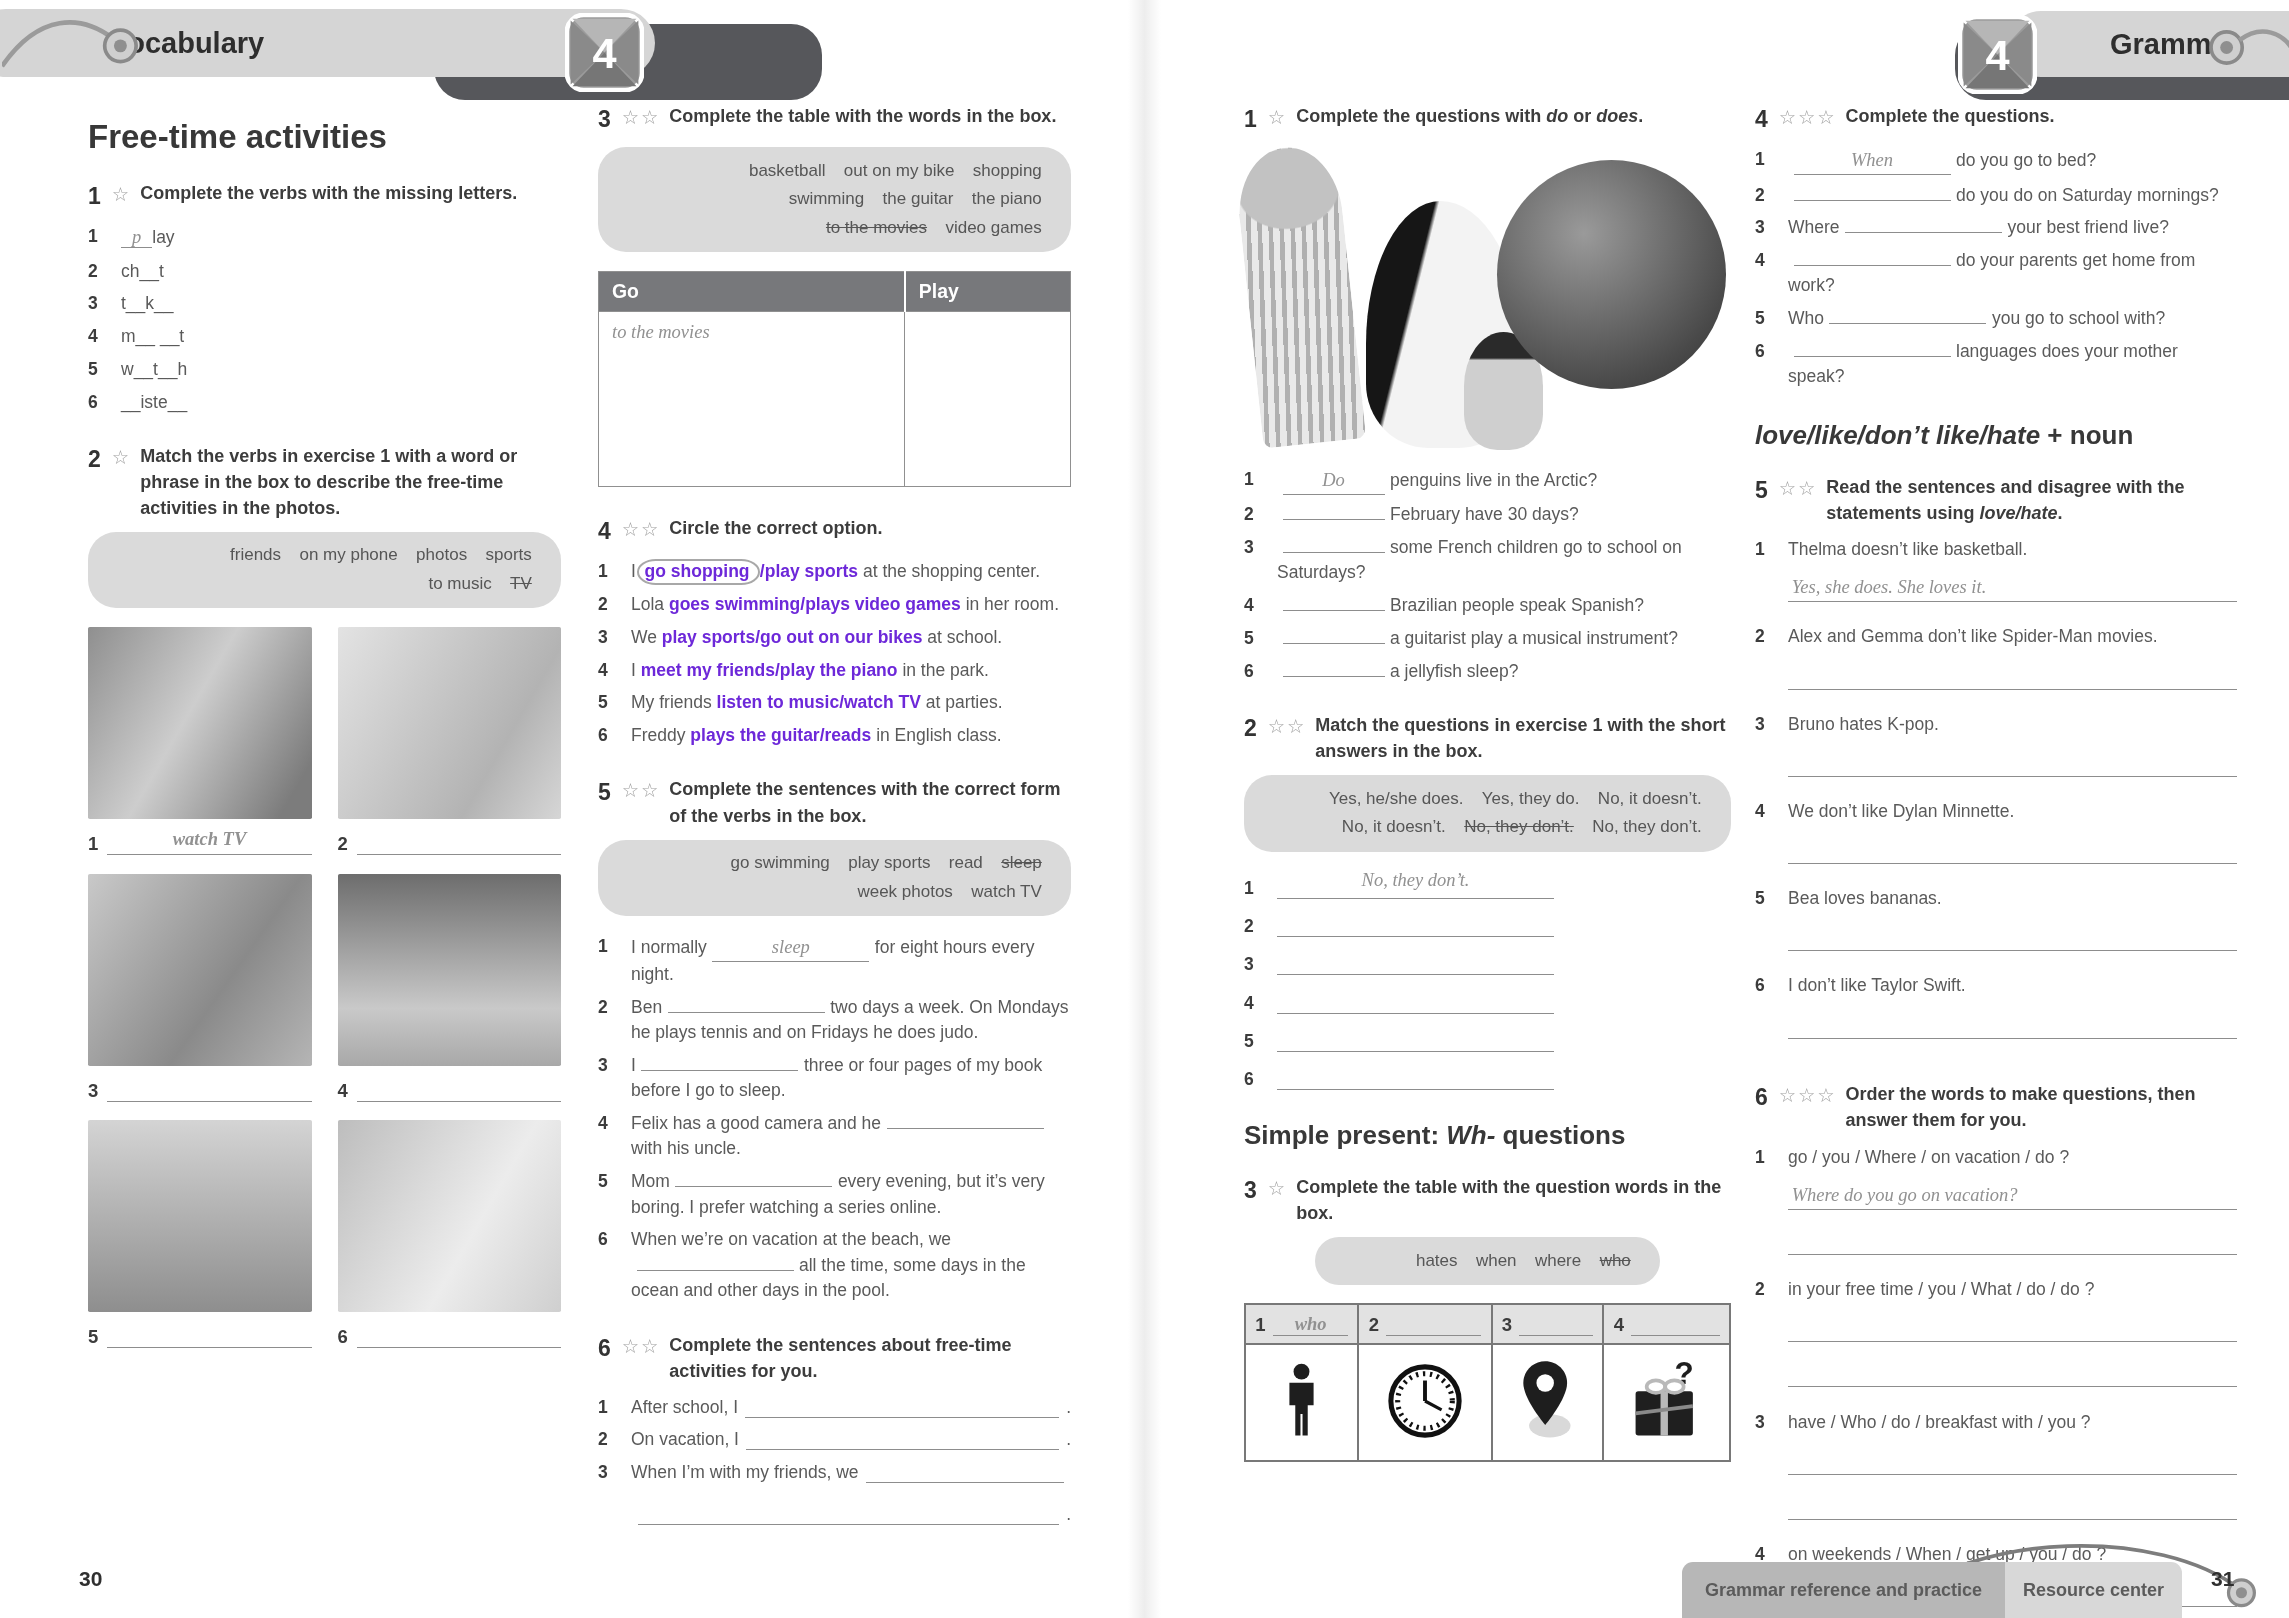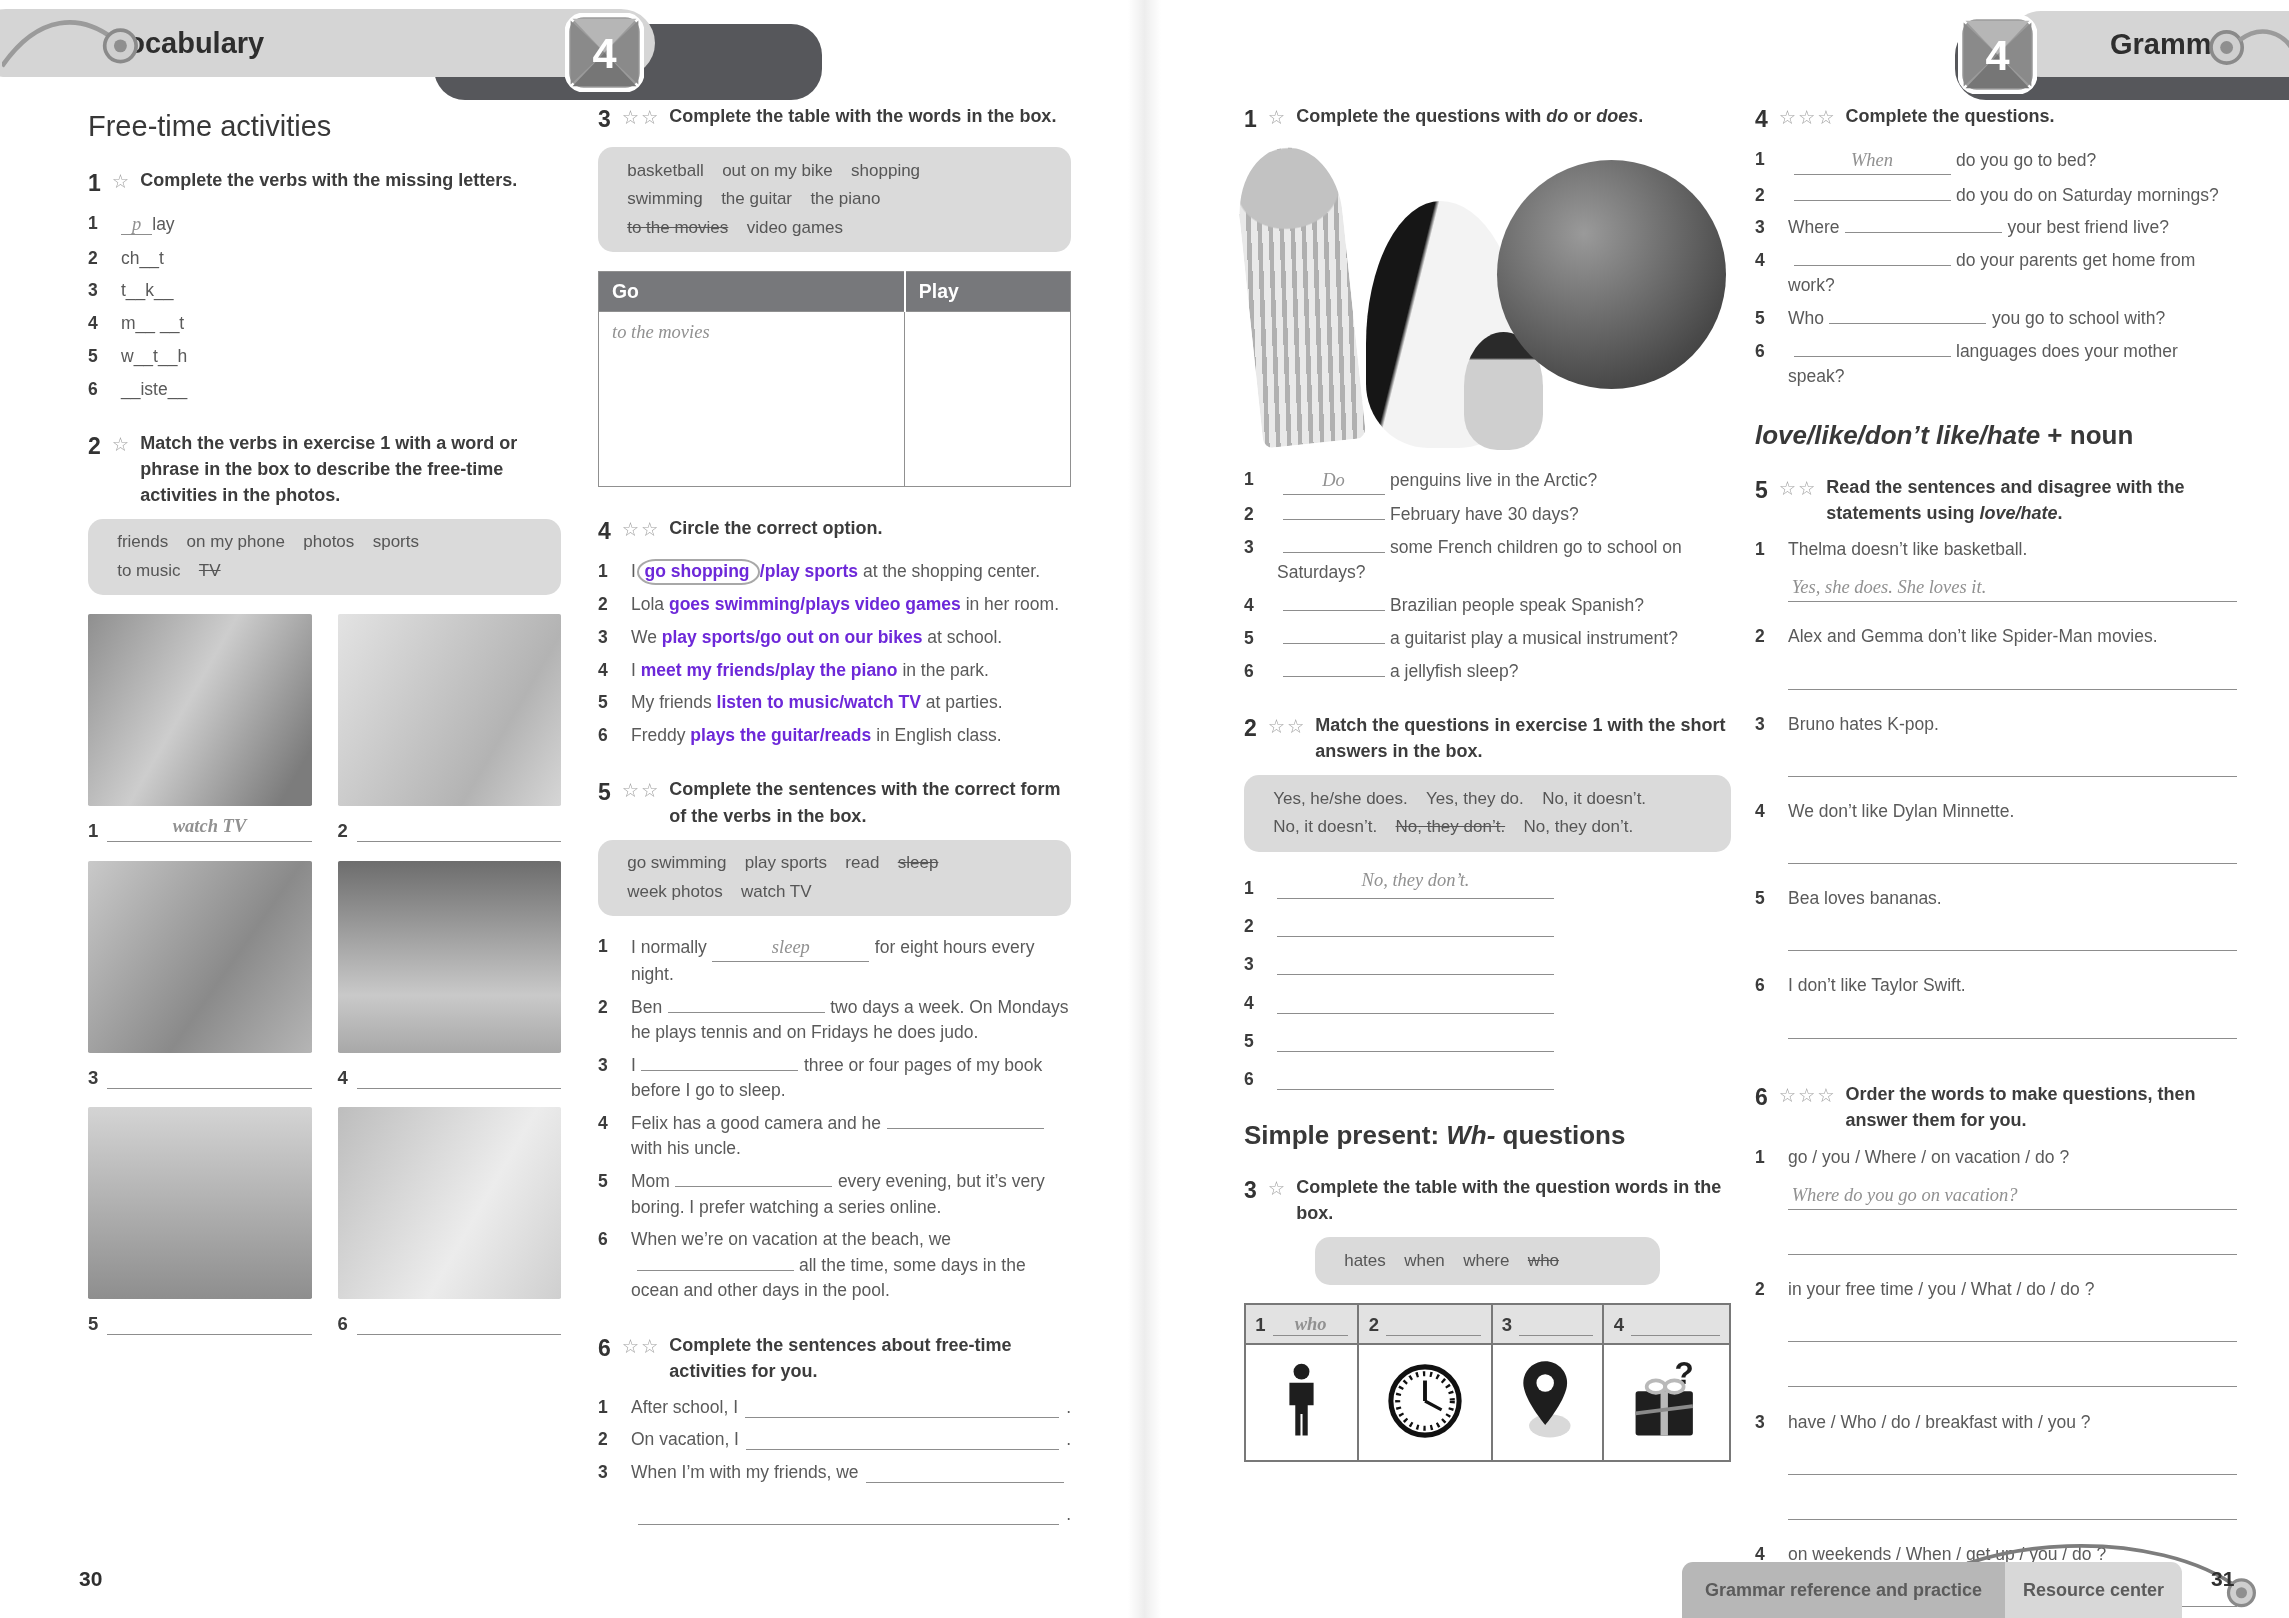--- a/index.html
+++ b/index.html
@@ -19,37 +19,37 @@
   .badge-l{left:565px;top:13px;}
   .badge-r{left:1958px;top:14.8px;}
   .earbud-l{position:absolute;left:1.8px;top:7.4px;}
   .earbud-r{position:absolute;left:2206px;top:20px;}
   
   .col{position:absolute;top:103px;}
   .c1{left:88px;width:473px;}
   .c2{left:598px;width:473px;}
   .c3{left:1244px;width:487px;}
   .c4{left:1755px;width:482px;}
-  .section-h{font-size:29px;font-weight:400;color:#383838;margin:7px 0 24px;}
+  .section-h{font-size:33px;font-weight:700;color:#383838;margin:15px 0 24px;}
   .gram-h{font-size:26px;font-weight:700;color:#383838;line-height:1.32;margin:5.5px 0 22px;}
   .gram-h .it{font-style:italic;}
   .ex{margin-bottom:28px;}
   .ex-head{font-size:18px;font-weight:700;color:#3c3c3c;line-height:1.45;margin-bottom:11px;display:flex;}
   .ex-num{font-size:23px;flex:none;margin-right:11px;color:#333;}
   .stars{color:#a2a2a2;font-size:19.4px;font-weight:400;flex:none;margin-right:9.2px;letter-spacing:1.8px;}
   .ex-title{flex:1;}
   .ex-title .it{font-style:italic;}
   
   .qi{display:flex;margin:7.4px 0;font-size:17.5px;line-height:1.45;color:#5a5a5a;}
   .qn{font-weight:700;color:#3c3c3c;width:33px;flex:none;}
   .qt{flex:1;}
   .opt{font-weight:700;color:#6d28d9;}
   .circled{border:2.3px solid #a8a8a8;border-radius:24px/16.6px;padding:0 8.3px 1.8px 5.5px;margin-left:-3.7px;}
   
-  .wordbox{background:#dadada;border-radius:15px;padding:9.2px 20px;text-align:left;
+  .wordbox{background:#dadada;border-radius:28px;padding:9.2px 20px;text-align:right;
     font-size:17px;color:#565656;line-height:1.7;margin:5.5px 0 18.5px;}
   .wordbox span{margin:0 9.2px;white-space:nowrap;}
   .struck{text-decoration:line-through;}
   
   .hw{font-family:"Liberation Serif","DejaVu Serif",serif;font-style:italic;color:#919191;font-size:18.5px;}
   .hw-u{border-bottom:1.8px solid #8d8d8d;padding:0 11px;}
   .blank{display:inline-block;border-bottom:1.8px solid #8d8d8d;text-align:center;margin:0 5.5px;min-height:4.6px;}
   .b110{width:102px;}.b170{width:157px;}
   .ansline{display:flex;align-items:flex-end;border-bottom:1.8px solid #8d8d8d;min-height:29.5px;margin:9.2px 0 14.8px;padding:0 3.7px;}
   .shortline{width:277px;border-bottom:1.8px solid #8d8d8d;min-height:28px;text-align:center;}

